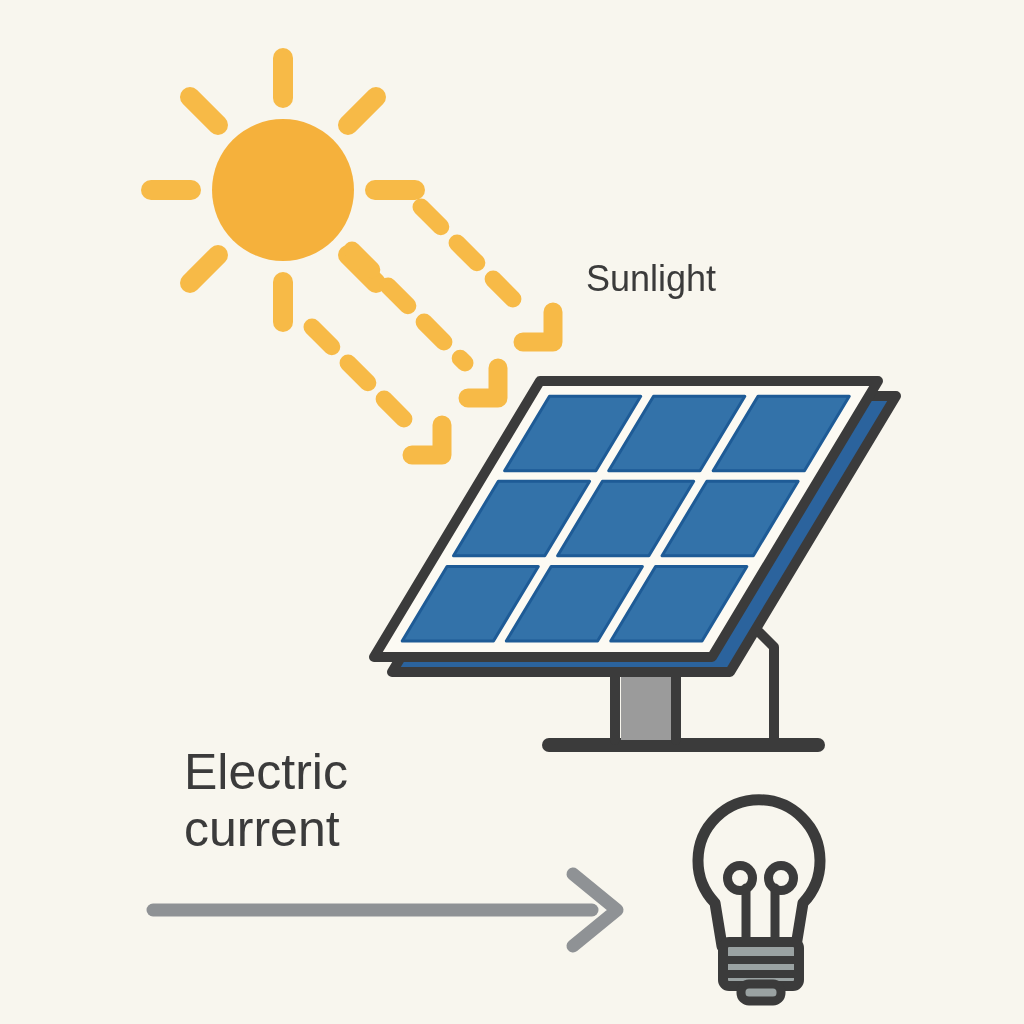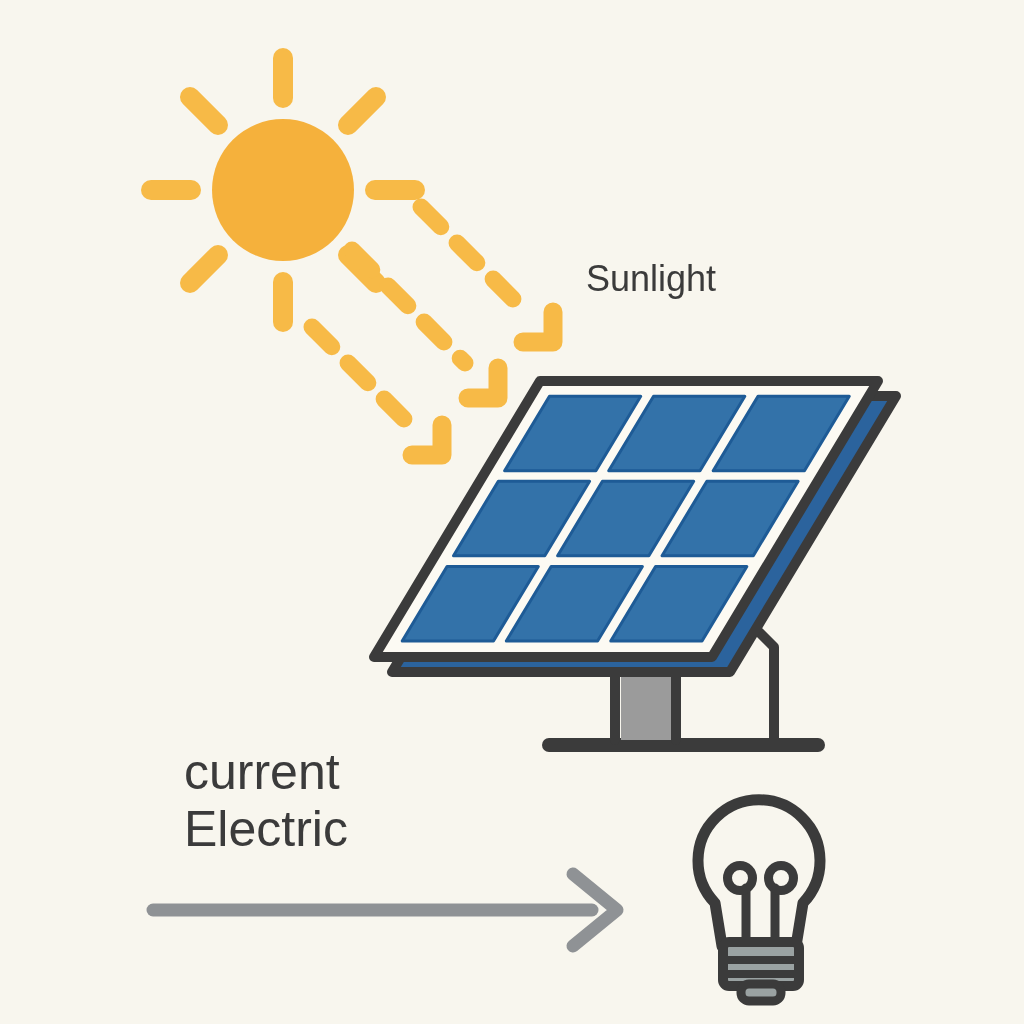--- a/index.html
+++ b/index.html
@@ -121,17 +121,17 @@
       <rect class="base-block" stroke-width="10" x="723" y="942" width="76" height="44" rx="6"></rect>
       <line class="base-bar" x1="720" y1="960" x2="802" y2="960"></line>
       <line class="base-bar" x1="720" y1="974" x2="802" y2="974"></line>
       <rect class="base-block" stroke-width="9" x="741" y="984" width="40" height="17" rx="8"></rect>
     </g>
   </svg>
 
   <div class="label sunlight-label">Sunlight</div>
 
   <div class="label electric-label">
+    <div>Electric</div>
     <div>current</div>
-    <div>Electric</div>
   </div>
 
 </div>
 
 </body></html>

